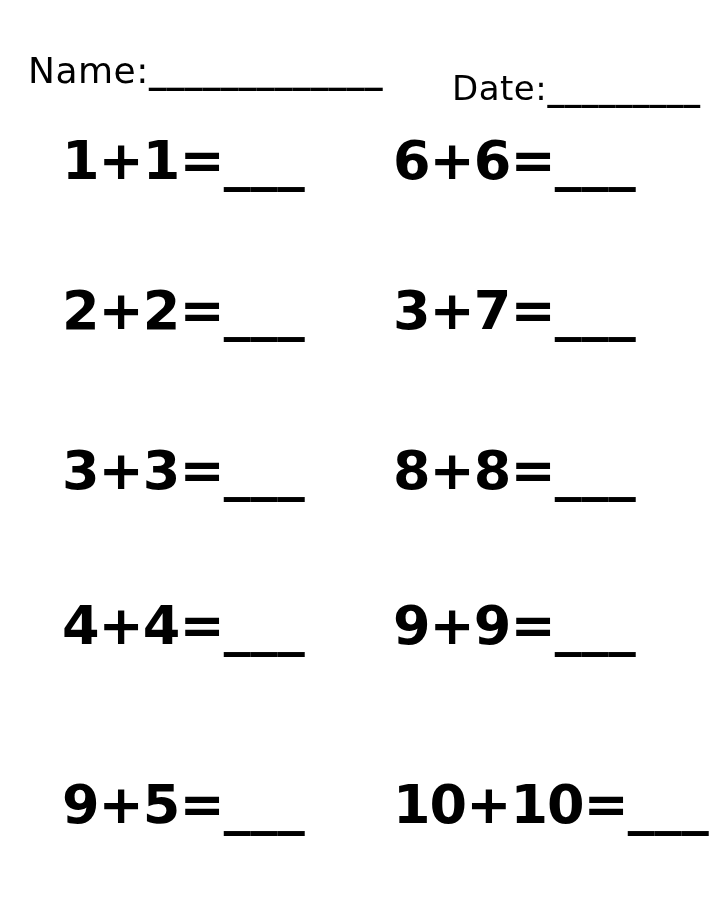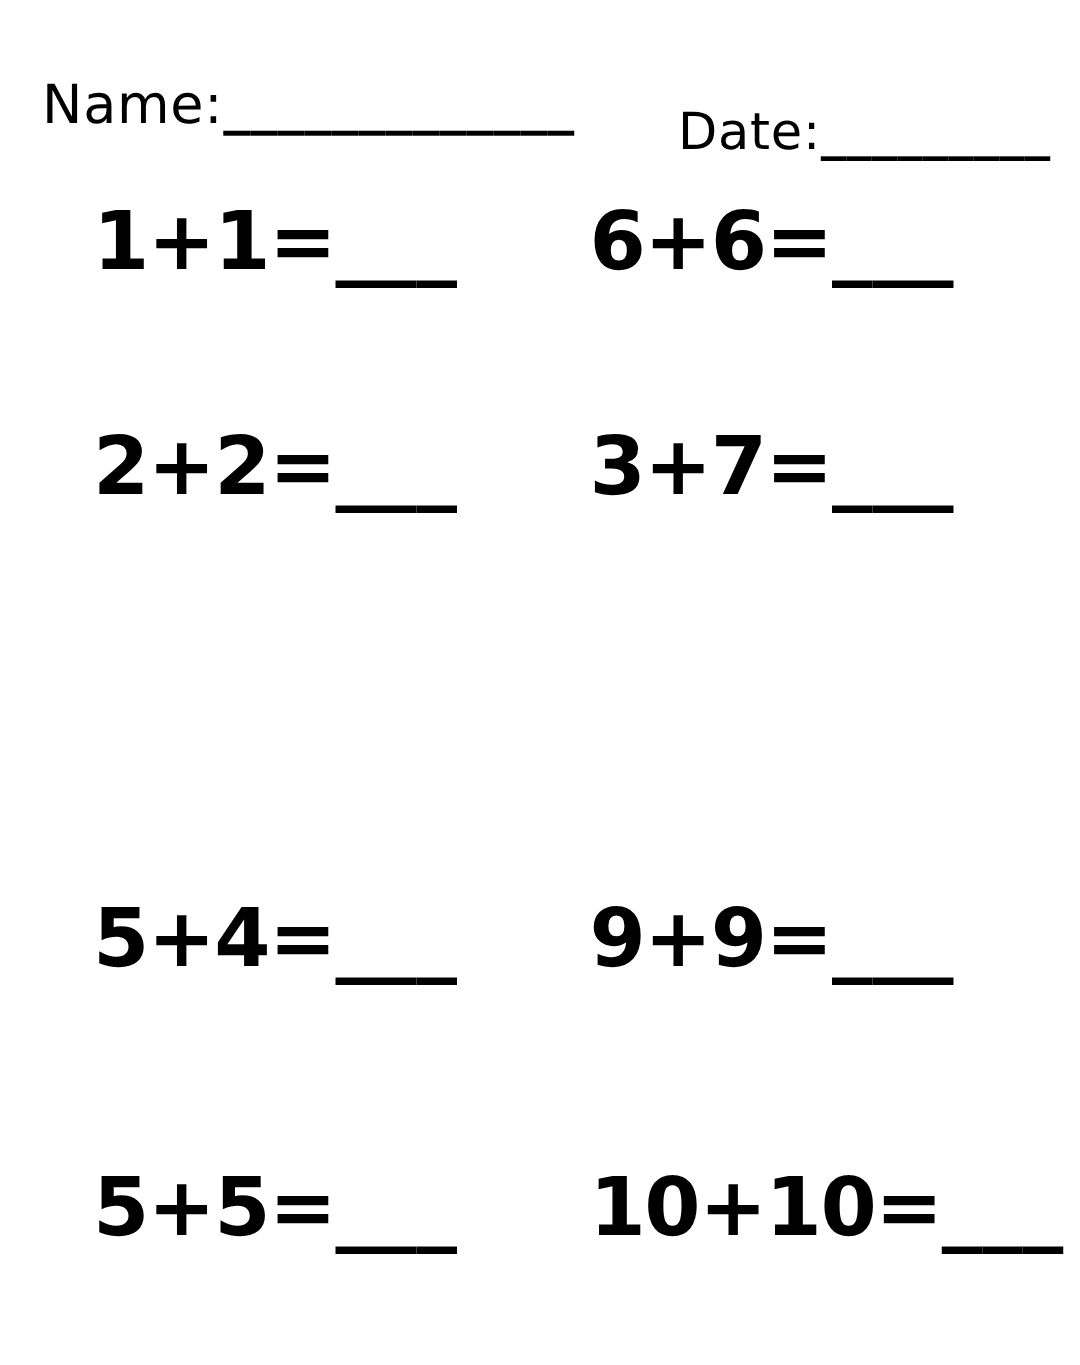--- a/index.html
+++ b/index.html
@@ -94,24 +94,28 @@
   <div class="problem-row row-0">
     <span class="problem-left"><span class="expr">1+1=</span><span class="answer-blank">___</span></span>
     <span class="problem-right"><span class="expr">6+6=</span><span class="answer-blank">___</span></span>
   </div>
 
   <div class="problem-row row-1">
     <span class="problem-left"><span class="expr">2+2=</span><span class="answer-blank">___</span></span>
     <span class="problem-right"><span class="expr">3+7=</span><span class="answer-blank">___</span></span>
   </div>
 
+  <div class="problem-row row-2">
+    <span class="problem-left"><span class="expr">3+3=</span><span class="answer-blank">___</span></span>
+    <span class="problem-right"><span class="expr">8+8=</span><span class="answer-blank">___</span></span>
+  </div>
 
   <div class="problem-row row-3">
-    <span class="problem-left"><span class="expr">5+4=</span><span class="answer-blank">___</span></span>
+    <span class="problem-left"><span class="expr">4+4=</span><span class="answer-blank">___</span></span>
     <span class="problem-right"><span class="expr">9+9=</span><span class="answer-blank">___</span></span>
   </div>
 
   <div class="problem-row row-4">
-    <span class="problem-left"><span class="expr">5+5=</span><span class="answer-blank">___</span></span>
+    <span class="problem-left"><span class="expr">9+5=</span><span class="answer-blank">___</span></span>
     <span class="problem-right"><span class="expr">10+10=</span><span class="answer-blank">___</span></span>
   </div>
 
 </div>
 
 </body></html>

